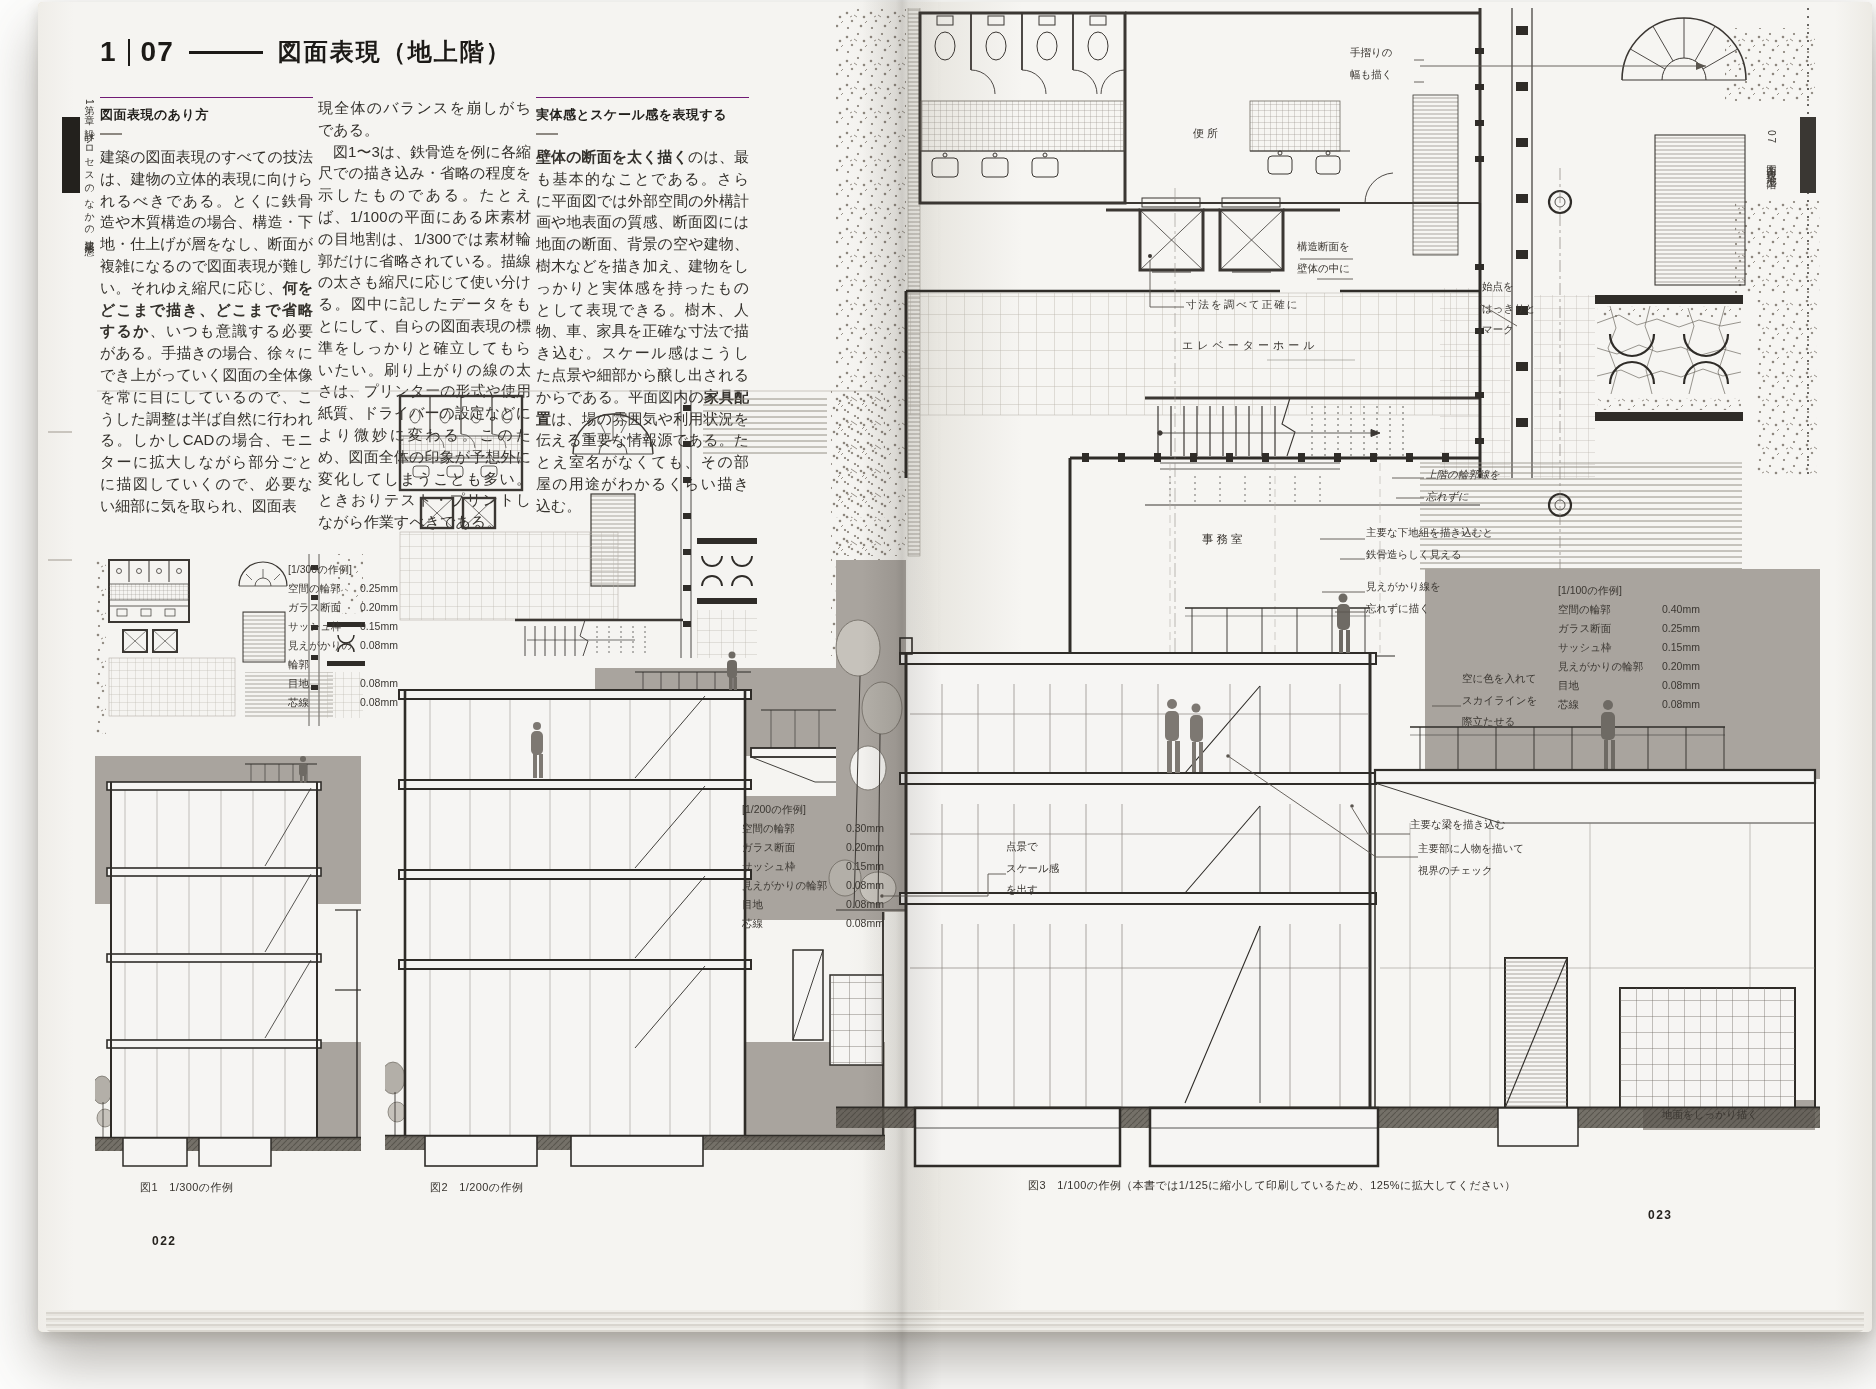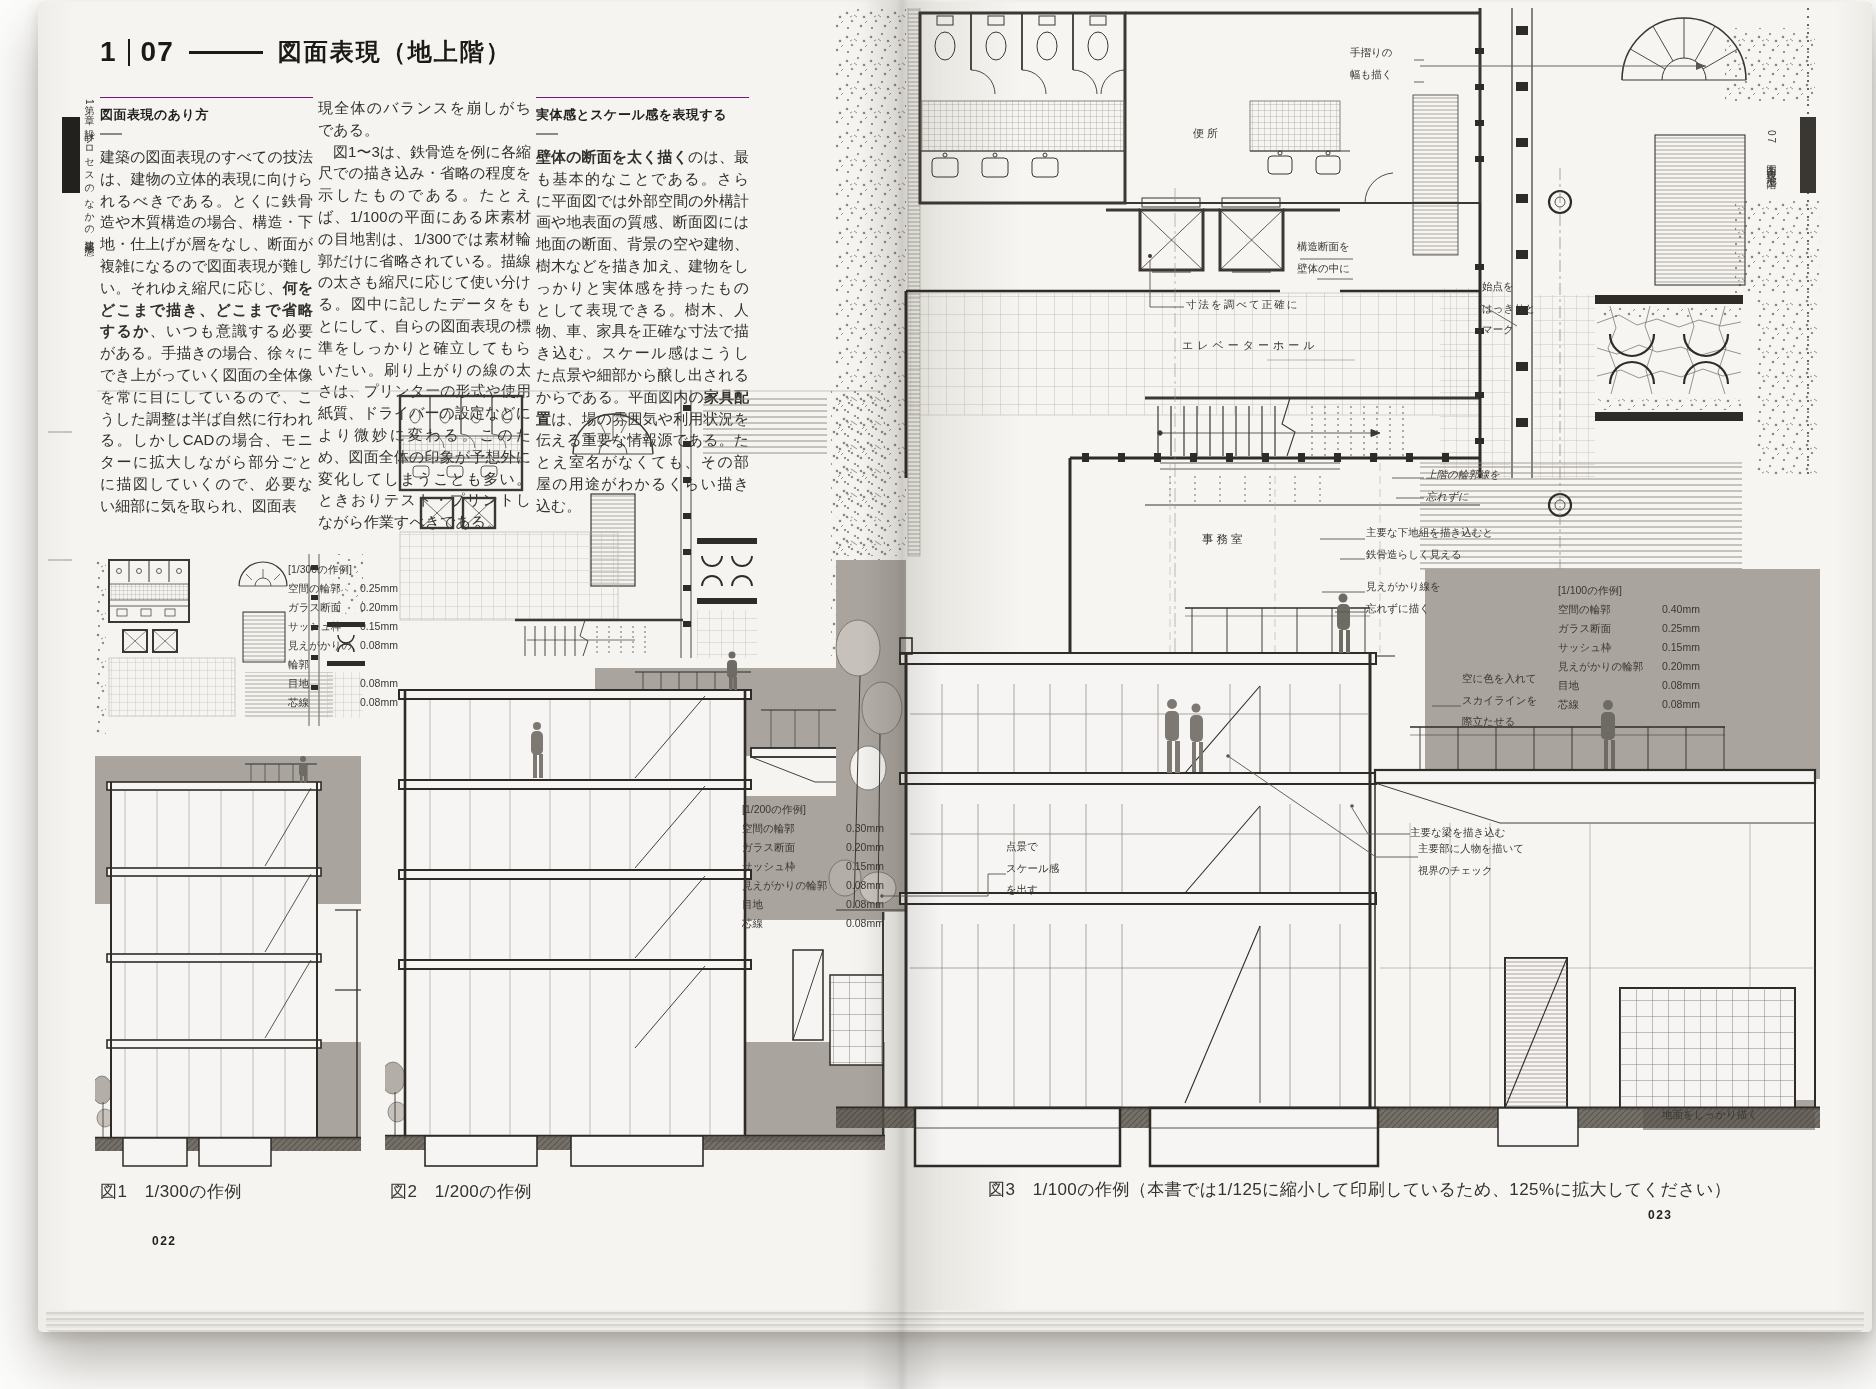--- a/index.html
+++ b/index.html
@@ -33,21 +33,21 @@
   .col .ovl{border-top:1px solid #701a75;padding-top:8px;}
   .col h3{margin:0;font-size:13px;font-weight:bold;color:#211f1b;letter-spacing:.5px;}
   .col .subrule{width:22px;height:2px;background:#8d8881;margin:9px 0 11px;}
   .body-txt{font-size:15px;line-height:21.8px;text-align:justify;color:#34312c;}
   .body-txt p{margin:0;}
   .body-txt p.indent{text-indent:1em;}
   
   .vtxt{writing-mode:vertical-rl;font-size:10px;letter-spacing:2px;color:#3a3732;}
   .tabblk{background:#23211d;}
   
-  .figcap{font-size:17px;color:#36322d;letter-spacing:.4px;}
+  .figcap{font-size:11px;color:#36322d;letter-spacing:.4px;margin-left:40px;}
   .pageno{font-size:12px;font-weight:bold;letter-spacing:1.5px;color:#26231f;}
   
   .spec{font-size:10.5px;line-height:19px;color:#3b3732;}
   .spec .row{display:flex;}
   .spec .l{width:104px;}
   .spec.w1 .l{width:72px;}
   
   .anno{font-size:10.5px;line-height:21.5px;color:#3a3631;white-space:pre-line;}
   .room{font-size:11px;letter-spacing:3px;color:#3a3631;}
   svg{display:block;}
@@ -871,21 +871,21 @@
   <div class="abs anno" style="left:1186px;top:294px;letter-spacing:2px;">寸法を調べて正確に</div>
   <div class="abs anno" style="left:1426px;top:464px;font-style:italic;">上階の輪郭線を
 忘れずに</div>
   <div class="abs anno" style="left:1366px;top:522px;">主要な下地組を描き込むと
 鉄骨造らしく見える</div>
   <div class="abs anno" style="left:1366px;top:576px;">見えがかり線を
 忘れずに描く</div>
   <div class="abs anno" style="left:1462px;top:668px;">空に色を入れて
 スカイラインを
 際立たせる</div>
-  <div class="abs anno" style="left:1410px;top:814px;margin-top:8px;">主要な梁を描き込む</div>
+  <div class="abs anno" style="left:1410px;top:814px;">主要な梁を描き込む</div>
   <div class="abs anno" style="left:1418px;top:838px;">主要部に人物を描いて
 視界のチェック</div>
   <div class="abs anno" style="left:1006px;top:836px;">点景で
 スケール感
 を出す</div>
   <div class="abs anno" style="left:1662px;top:1104px;">地面をしっかり描く</div>
 
   <div class="abs figcap" style="left:100px;top:1180px;">図1　1/300の作例</div>
   <div class="abs figcap" style="left:390px;top:1180px;">図2　1/200の作例</div>
   <div class="abs figcap" style="left:988px;top:1178px;text-align:right;">図3　1/100の作例（本書では1/125に縮小して印刷しているため、125%に拡大してください）</div>

